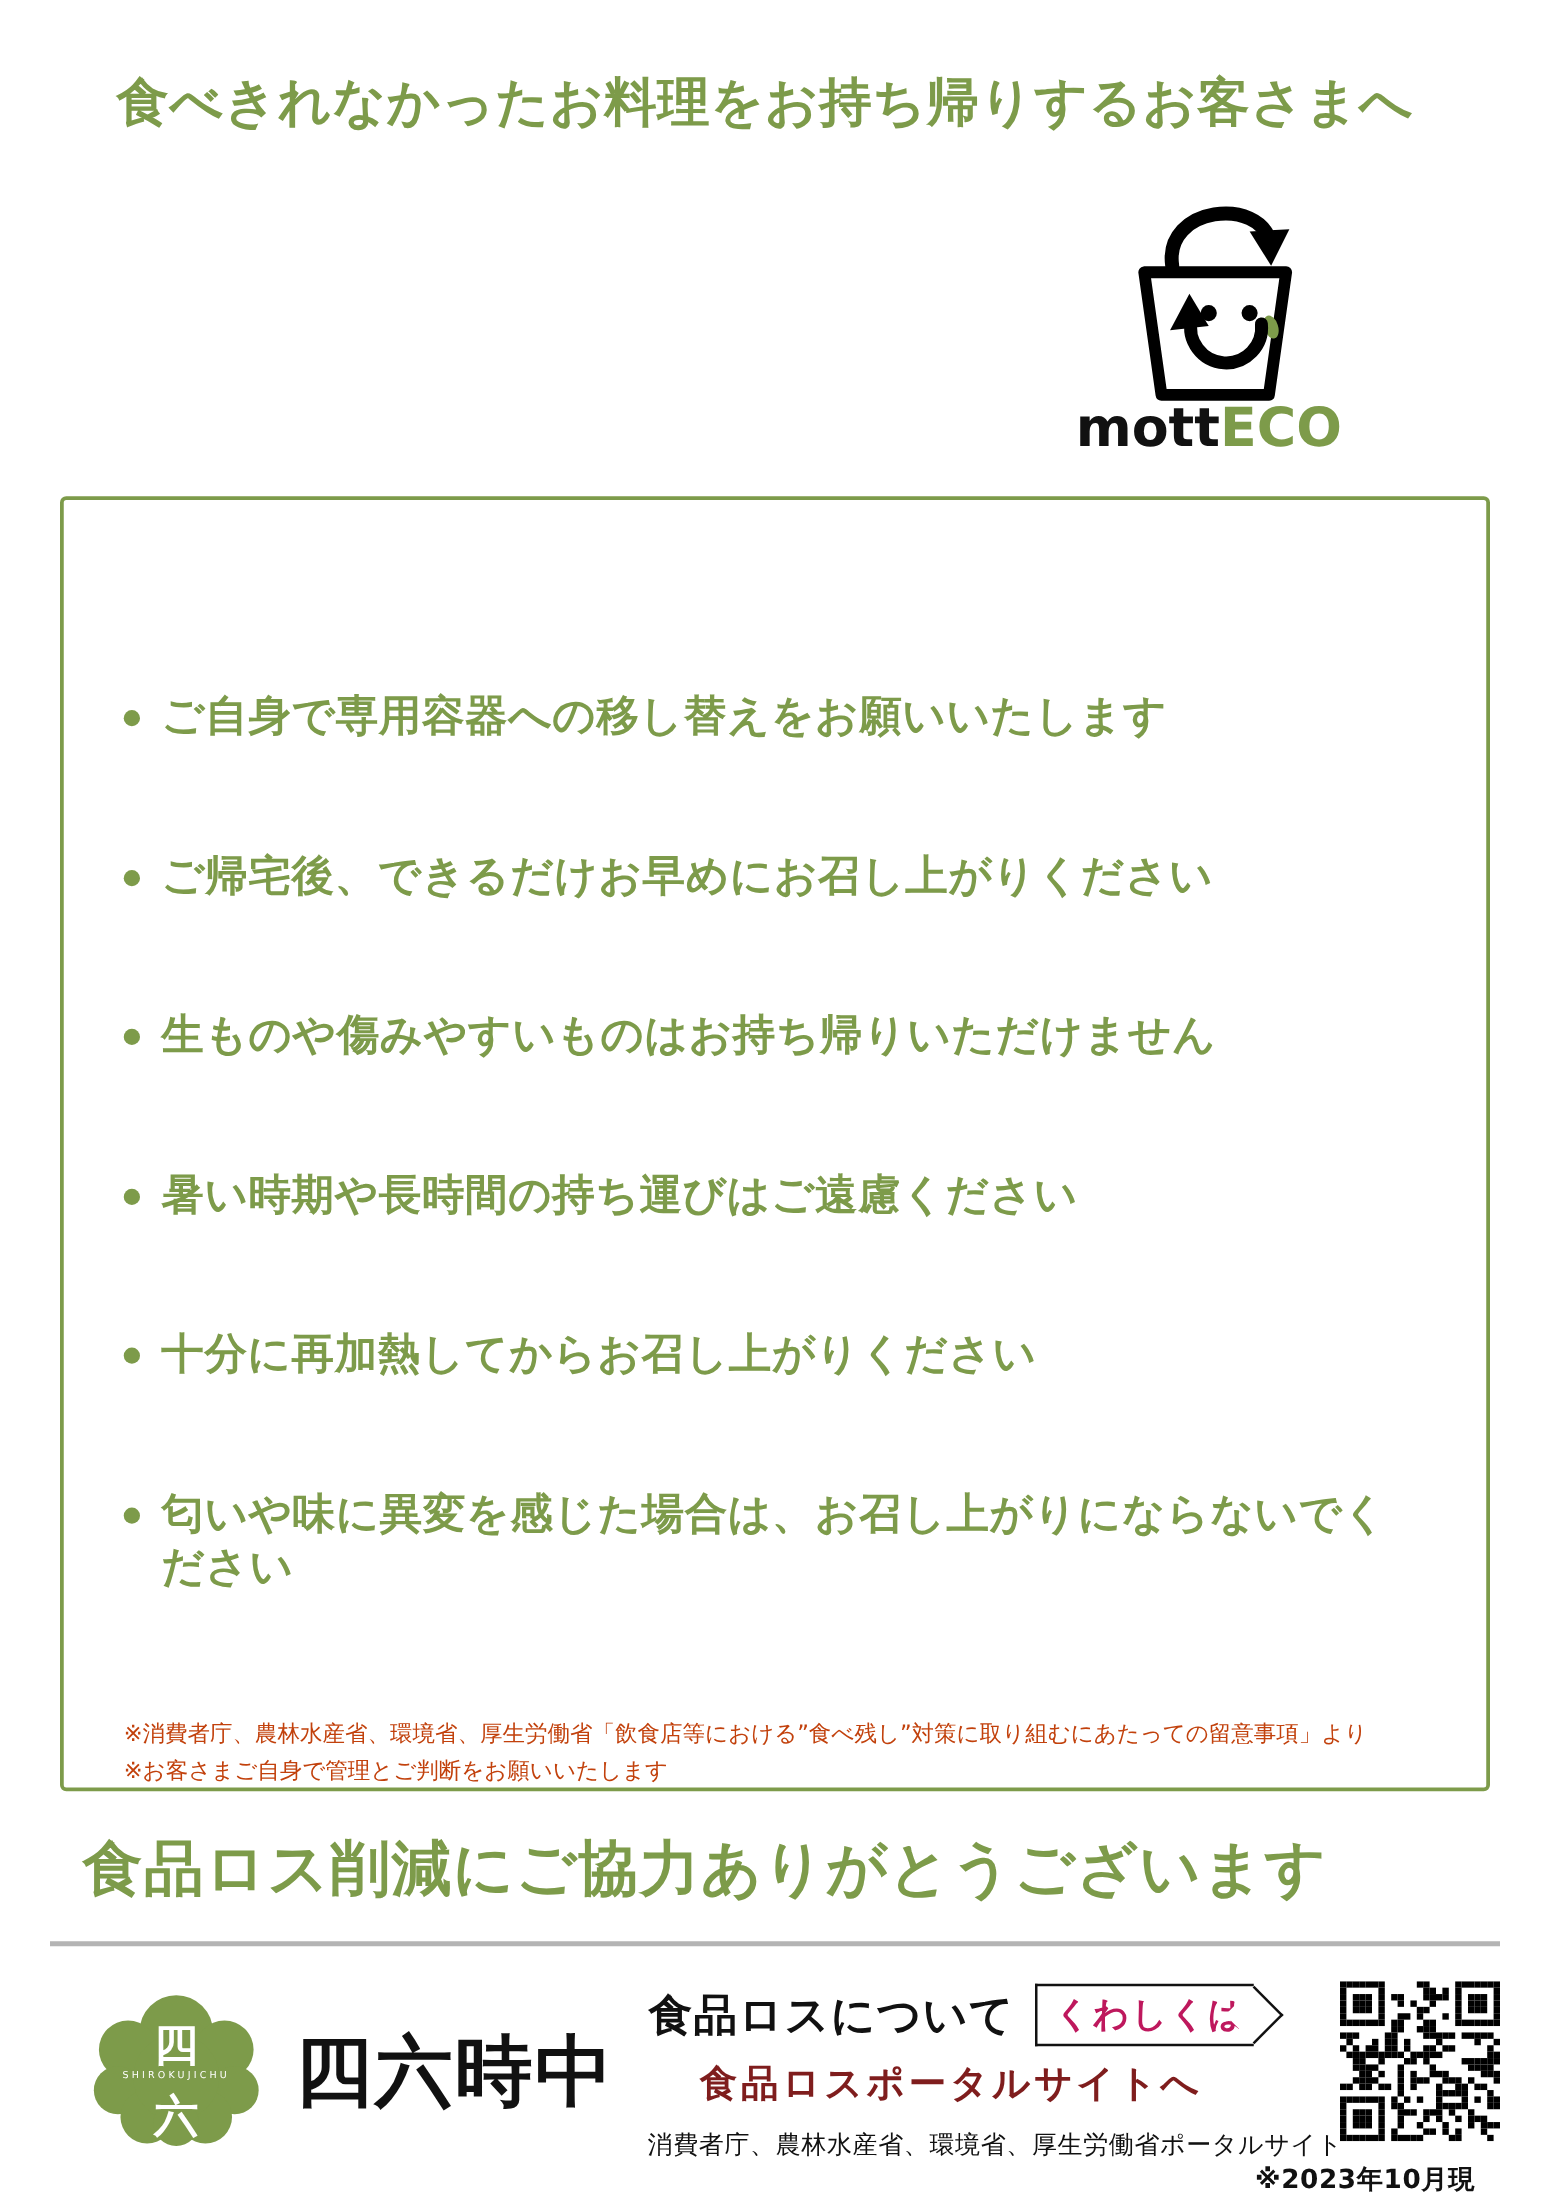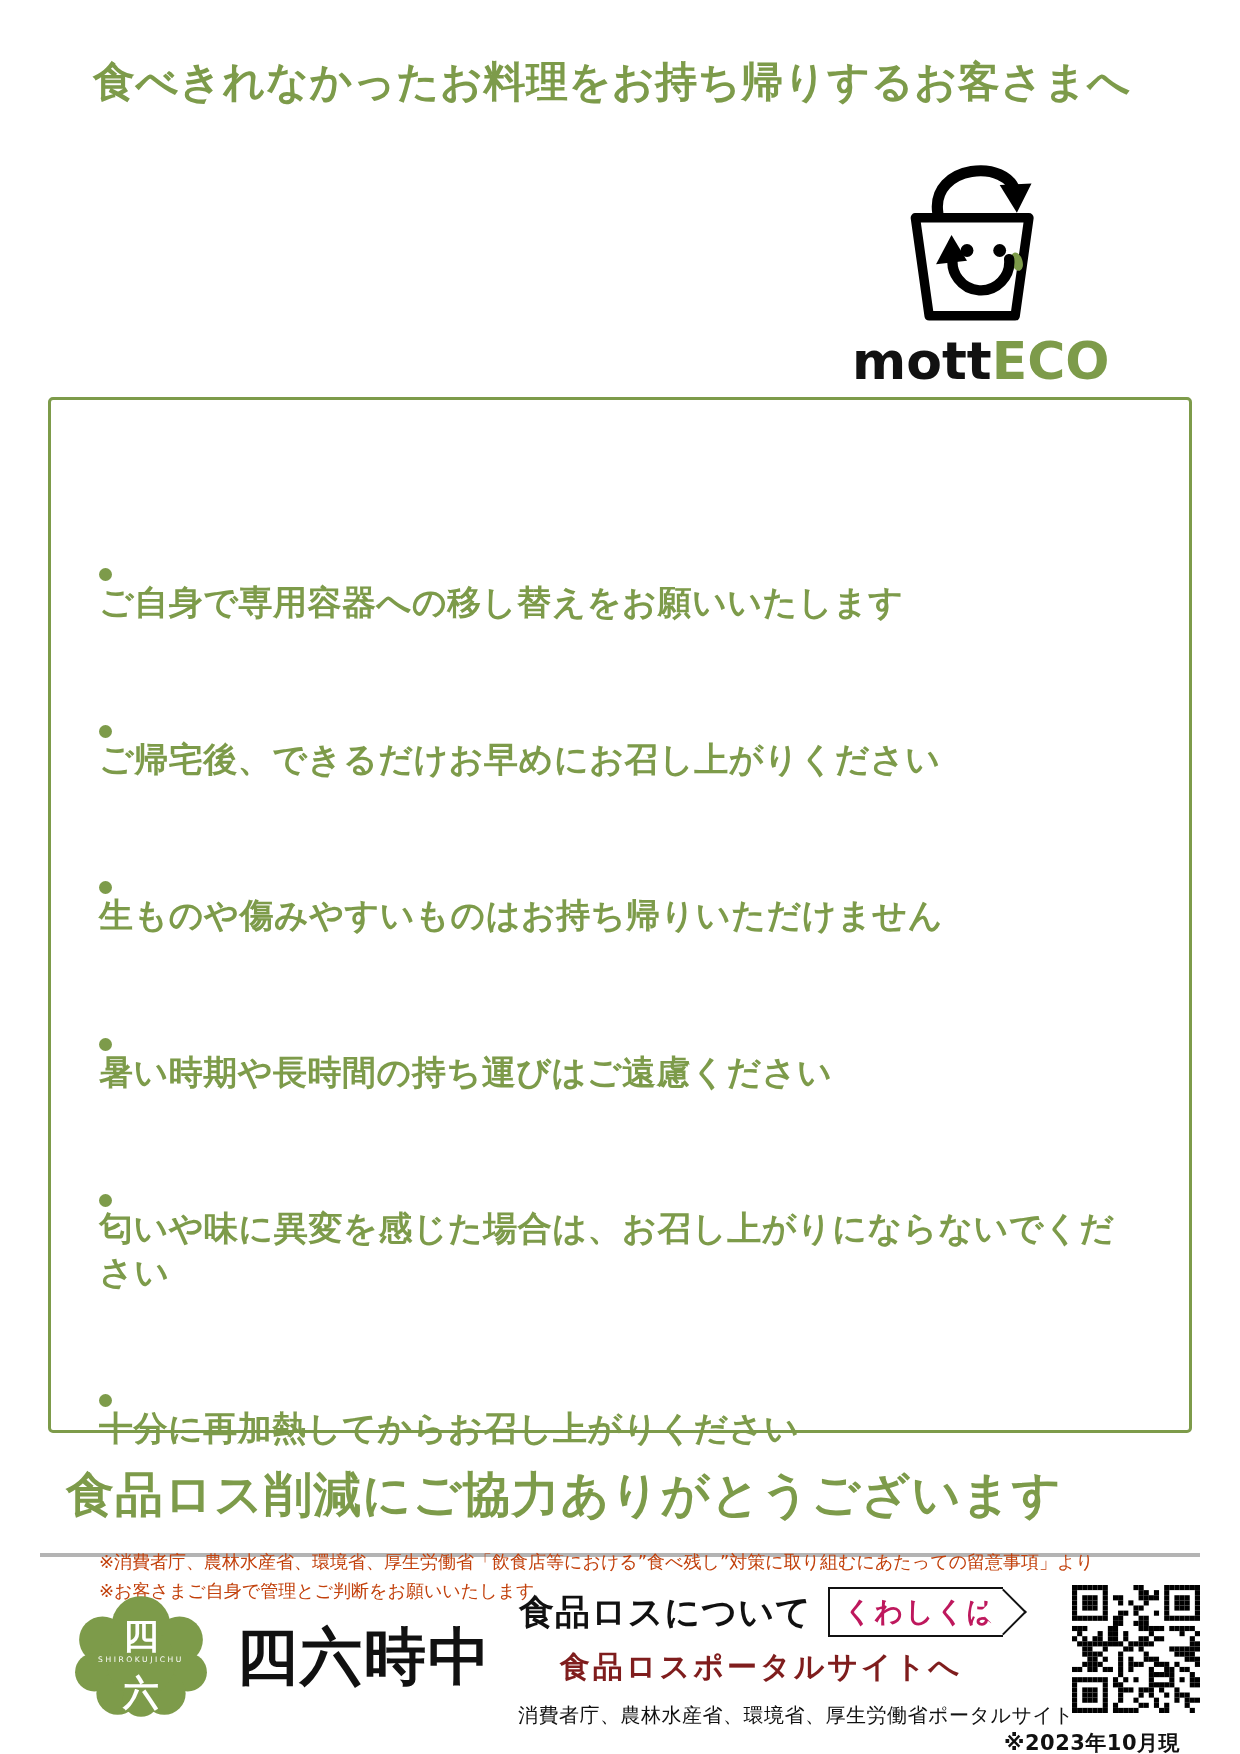--- a/index.html
+++ b/index.html
@@ -20,33 +20,33 @@
   .banner {
     position:absolute; left:0; top:0; width:818px; height:192px;
     background:#7d9b4a; border-radius:0 96px 96px 0;
     display:flex; flex-direction:column; justify-content:center;
     padding-left:76px; gap:8px;
   }
   .banner div { color:#fff; font-size:54px; font-weight:700; letter-spacing:5px; line-height:1.2; white-space:nowrap; }
 
   .motteco { position:absolute; left:852px; top:-14px; width:230px; text-align:center; }
   .motteco svg.bag { width:180px; height:172px; display:block; margin:0 auto; }
-  .motteco-word { margin-top:14px; font-size:52px; font-weight:800; color:#111; letter-spacing:0; line-height:1; }
+  .motteco-word { margin-top:1px; font-size:43px; font-weight:800; color:#111; letter-spacing:0; line-height:1; }
   .motteco-word .eco { color:#7d9b4a; }
 
   
   .notes-box {
     margin:22px 48px 0 48px;
     border:3px solid #7d9b4a; border-radius:5px;
     background:#fff;
     padding:152px 46px 18px 48px;
     height:1036px;
   }
   .notes-list { list-style:none; display:flex; flex-direction:column; gap:84px; }
-  .note-item { display:flex; align-items:flex-start;flex-direction:column; }
+  .note-item { display:flex; align-items:flex-start; }
   .note-dot { flex:none; width:13px; height:13px; border-radius:50%; background:#7d9b4a; margin:16px 17px 0 0; }
   .note-text { font-size:34px; font-weight:700; color:#7d9b4a; line-height:1.28; letter-spacing:0.5px; }
   .footnotes { margin-top:96px; }
   .footnote-line { font-size:18px; color:#c2410c; line-height:1.62; letter-spacing:0; font-weight:500; }
 
   
   .thanks {
     margin:30px 0 0 66px;
     font-size:48px; font-weight:700; color:#7d9b4a; letter-spacing:1px; white-space:nowrap;
   }
@@ -124,25 +124,25 @@
       <li class="note-item">
         <span class="note-dot"></span>
         <span class="note-text">生ものや傷みやすいものはお持ち帰りいただけません</span>
       </li>
       <li class="note-item">
         <span class="note-dot"></span>
         <span class="note-text">暑い時期や長時間の持ち運びはご遠慮ください</span>
       </li>
       <li class="note-item">
         <span class="note-dot"></span>
+        <span class="note-text">十分に再加熱してからお召し上がりください</span>
+      </li>
+      <li class="note-item">
+        <span class="note-dot"></span>
         <span class="note-text">匂いや味に異変を感じた場合は、お召し上がりにならないでください</span>
-      </li>
-      <li class="note-item">
-        <span class="note-dot"></span>
-        <span class="note-text">十分に再加熱してからお召し上がりください</span>
       </li>
     </ul>
     <div class="footnotes">
       <div class="footnote-line">※消費者庁、農林水産省、環境省、厚生労働省「飲食店等における”食べ残し”対策に取り組むにあたっての留意事項」より</div>
       <div class="footnote-line">※お客さまご自身で管理とご判断をお願いいたします</div>
     </div>
   </div>
 
   <div class="thanks">食品ロス削減にご協力ありがとうございます</div>
 

